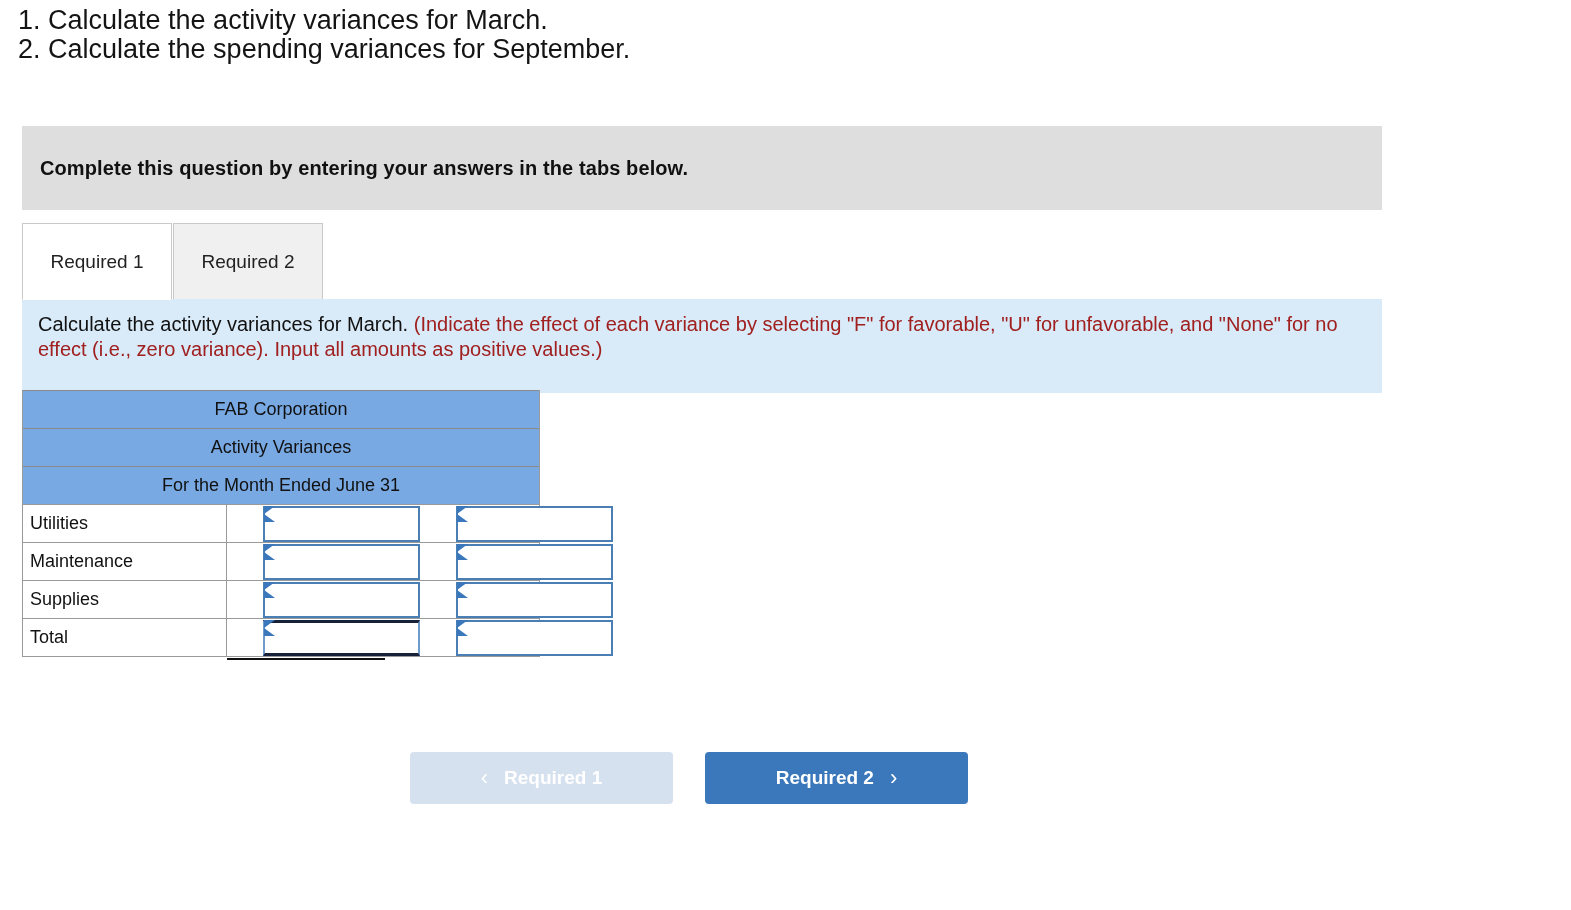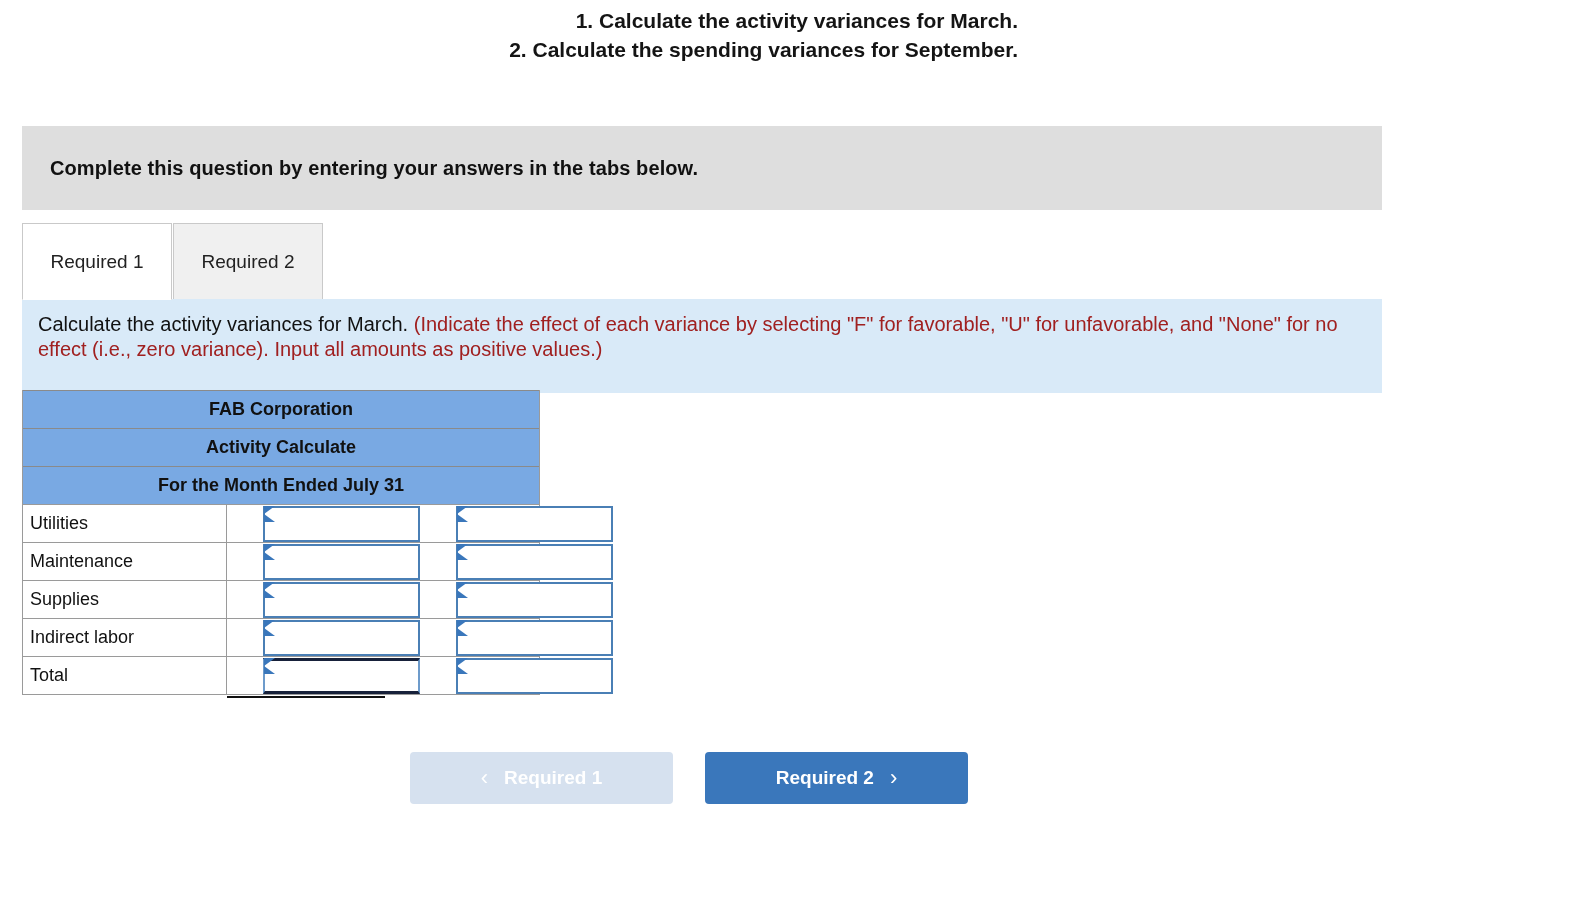--- a/index.html
+++ b/index.html
@@ -26,43 +26,42 @@
     top: 6px;
     width: 1000px;
   }
   .req-title {
     font-size: 21px;
     font-weight: bold;
     line-height: 30px;
     color: #141414;
   }
   .req-line {
-    font-size: 21px;
+    font-size: 27px;
     line-height: 29px;
     color: #141414;
-    font-weight: bold;
-    text-align: right;
+    font-weight: normal;
   }
 
   
   .gray-banner {
     position: absolute;
     left: 22px;
     top: 126px;
     width: 1360px;
     height: 84px;
     background: #dedede;
     display: flex;
     align-items: center;
   }
   .gray-banner-text {
     font-size: 20px;
     font-weight: bold;
     color: #111111;
-    padding-left: 28px;
+    padding-left: 18px;
     letter-spacing: 0.1px;
   }
 
   
   .tabbar {
     position: absolute;
     left: 22px;
     top: 220px;
     width: 1360px;
     height: 80px;
@@ -124,21 +123,21 @@
     border: 1px solid #9a9a9a;
     border-top: none;
   }
   .hdr-row {
     background: #79a9e3;
     height: 38px;
     display: flex;
     align-items: center;
     justify-content: center;
     font-size: 18px;
-    font-weight: bold;
+    font-weight: normal;
     color: #111111;
     border-top: 1px solid #8a8a8a;
   }
 
   .data-row {
     display: flex;
     height: 38px;
     border-top: 1px solid #9a9a9a;
     background: #ffffff;
     gap: 36px;
@@ -249,22 +248,22 @@
 
   <div class="blue-panel">
     <p>
       <span>Calculate the activity variances for March.</span>
       <span class="hint-red">(Indicate the effect of each variance by selecting "F" for favorable, "U" for unfavorable, and "None" for no effect (i.e., zero variance). Input all amounts as positive values.)</span>
     </p>
   </div>
 
   <div class="acct-table">
     <div class="hdr-row">FAB Corporation</div>
-    <div class="hdr-row">Activity Calculate</div>
-    <div class="hdr-row">For the Month Ended July 31</div>
+    <div class="hdr-row">Activity Variances</div>
+    <div class="hdr-row">For the Month Ended June 31</div>
 
     <div class="data-row">
       <div class="row-label">Utilities</div>
       <div class="cellwrap">
         <div class="inputbox"></div>
         <span class="tri"></span>
       </div>
       <div class="cellwrap second">
         <div class="inputbox"></div>
         <span class="tri"></span>
@@ -288,31 +287,20 @@
       <div class="cellwrap">
         <div class="inputbox"></div>
         <span class="tri"></span>
       </div>
       <div class="cellwrap second">
         <div class="inputbox"></div>
         <span class="tri"></span>
       </div>
     </div>
 
-    <div class="data-row">
-      <div class="row-label">Indirect labor</div>
-      <div class="cellwrap">
-        <div class="inputbox"></div>
-        <span class="tri"></span>
-      </div>
-      <div class="cellwrap second">
-        <div class="inputbox"></div>
-        <span class="tri"></span>
-      </div>
-    </div>
 
 
     <div class="data-row">
       <div class="row-label">Total</div>
       <div class="cellwrap">
         <div class="inputbox focused"></div>
         <span class="tri"></span>
       </div>
       <div class="cellwrap second">
         <div class="inputbox"></div>

